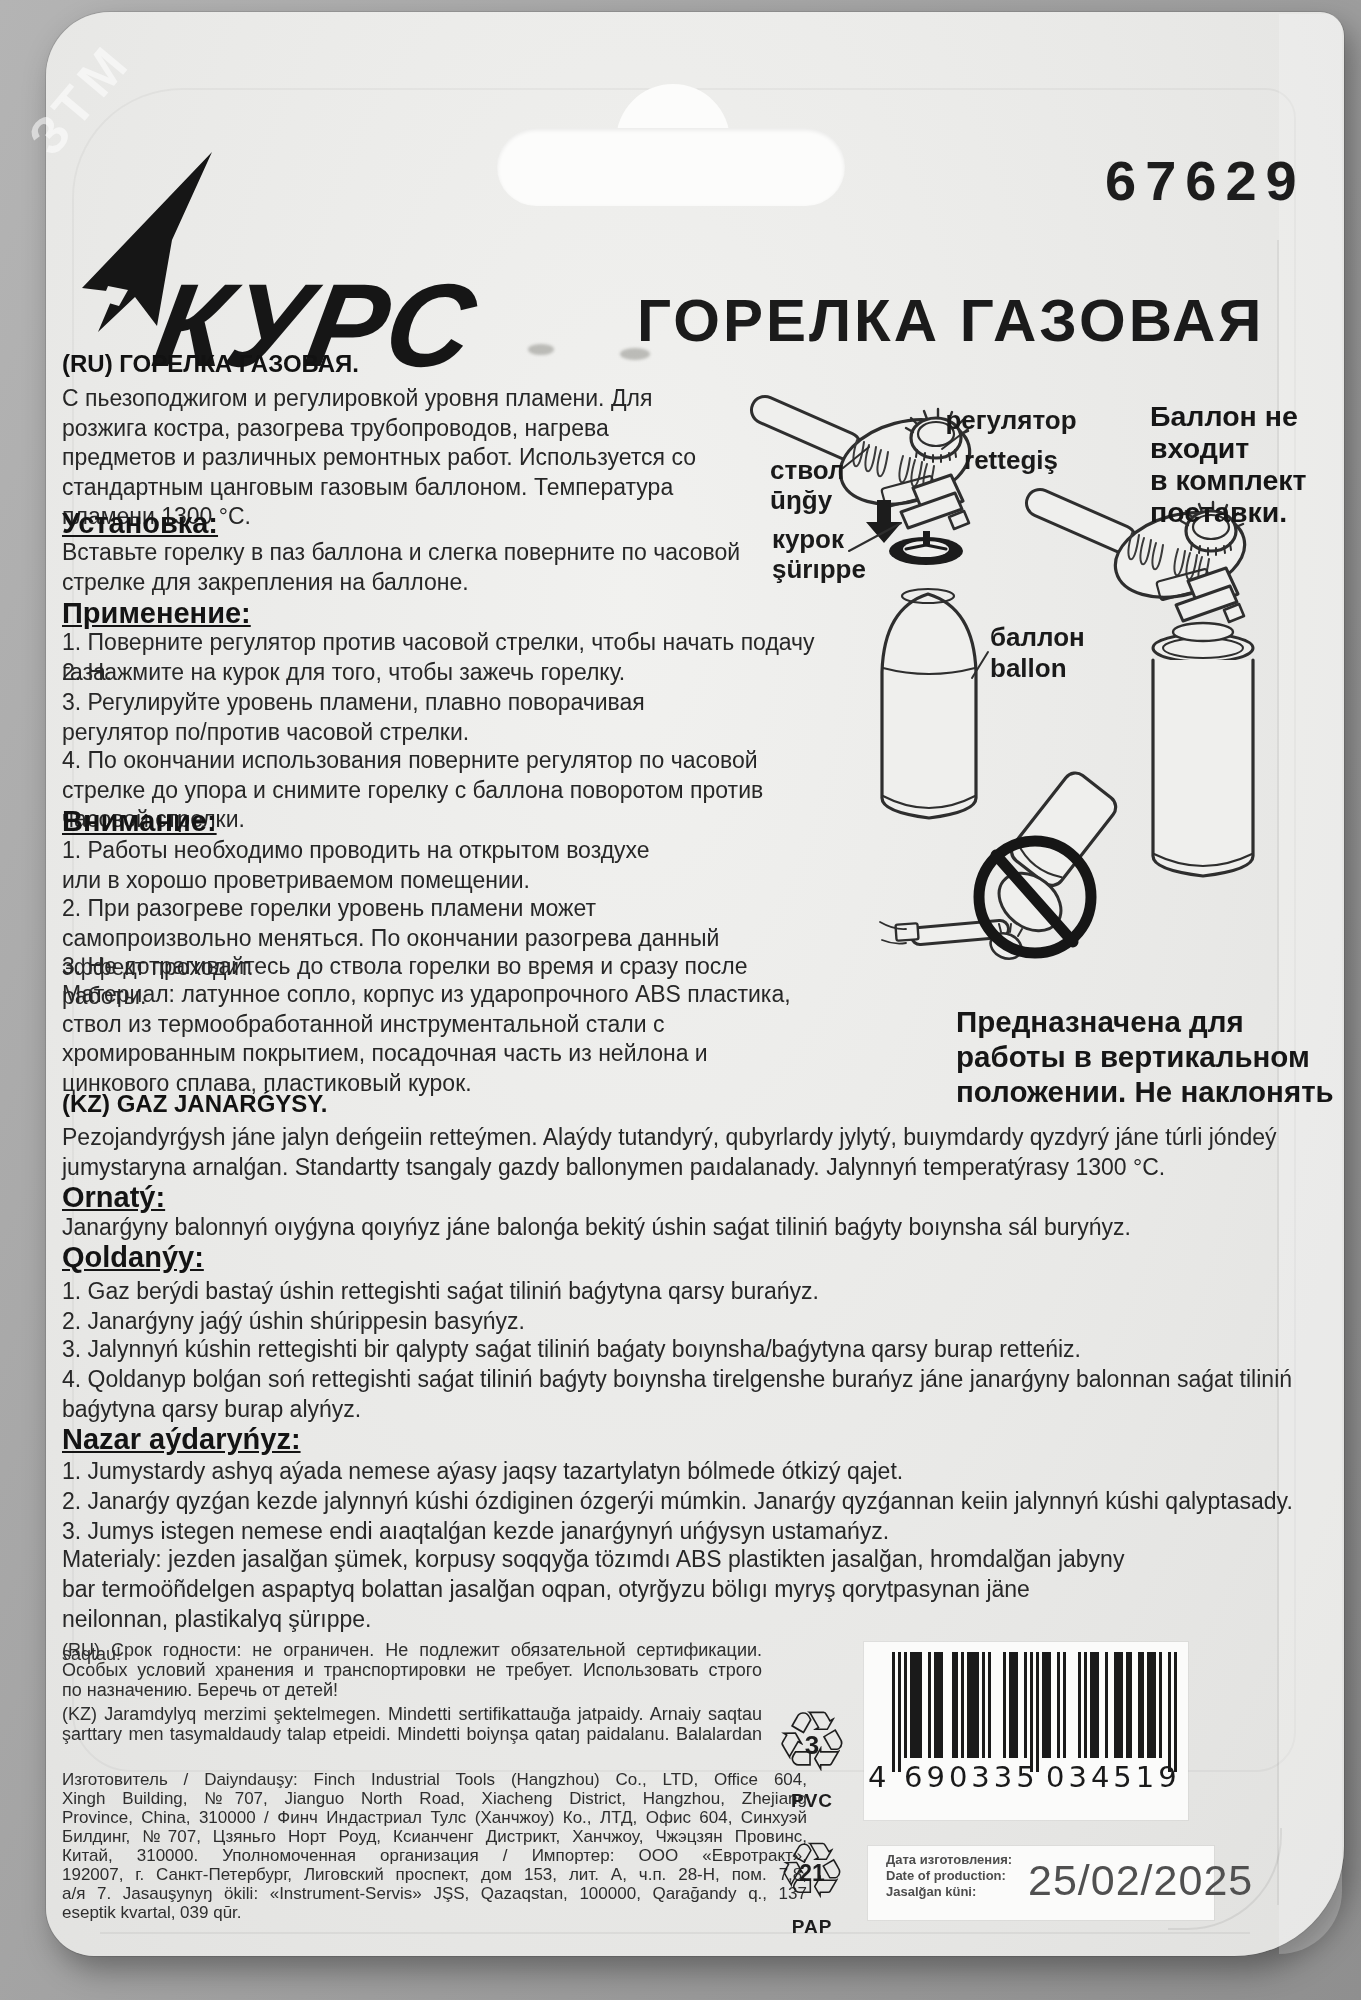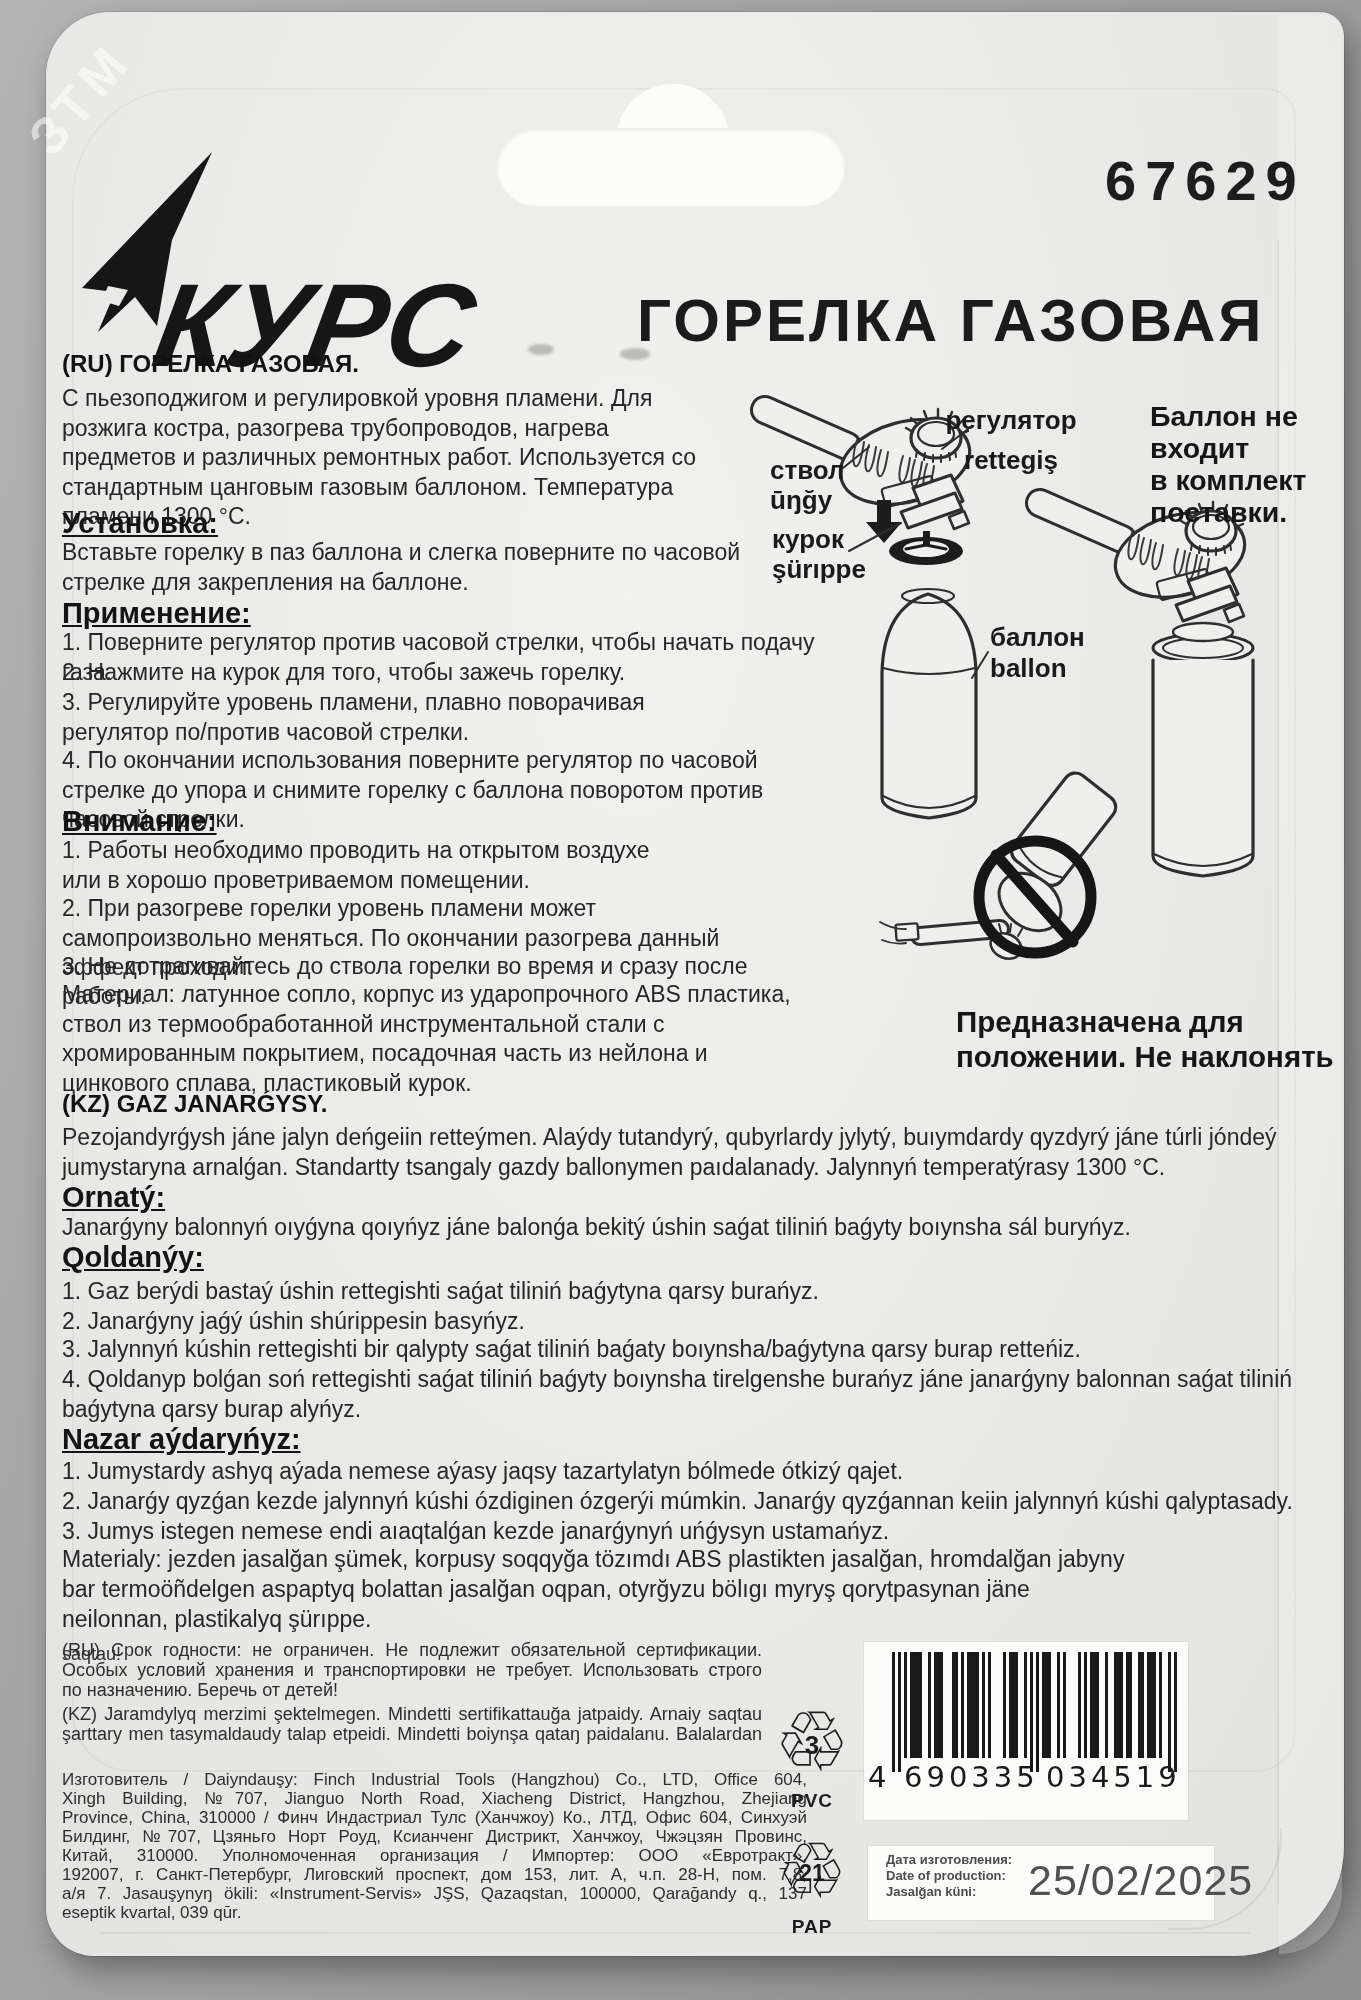--- a/index.html
+++ b/index.html
@@ -183,20 +183,21 @@
     <div>ballon</div>
 </div>
 <div class="abs note" style="left:1150px;top:360px;font-size:28.5px;line-height:32px">
   <div>Баллон не</div>
     <div>входит</div>
   <div>в комплект</div>
     <div>поставки.</div>
 </div>
 <div class="abs note" style="left:956px;top:964px;font-size:29.5px;line-height:35px">
   <div>Предназначена для</div>
+    <div>работы в вертикальном</div>
   <div>положении. Не наклонять</div>
 </div>
 
 <div class="abs bighead" style="left:62px;top:1090px">(KZ) GAZ JANARǴYSY.</div>
 <div class="abs txt kzline" style="left:62px;top:1122px;width:1320px">Pezojandyrǵysh jáne jalyn deńgeiin retteýmen. Alaýdy tutandyrý, qubyrlardy jylytý, buıymdardy qyzdyrý jáne túrli jóndeý jumystaryna arnalǵan. Standartty tsangaly gazdy ballonymen paıdalanady. Jalynnyń temperatýrasy 1300 °C.</div>
 <div class="abs head" style="left:62px;top:1182px">Ornatý:</div>
 <div class="abs txt kzline" style="left:62px;top:1212px;width:1330px">Janarǵyny balonnyń oıyǵyna qoıyńyz jáne balonǵa bekitý úshin saǵat tiliniń baǵyty boıynsha sál buryńyz.</div>
 <div class="abs head" style="left:62px;top:1242px">Qoldanýy:</div>
 <div class="abs txt kzline" style="left:62px;top:1276px;width:1320px">1. Gaz berýdi bastaý úshin rettegishti saǵat tiliniń baǵytyna qarsy burańyz.</div>
 <div class="abs txt kzline" style="left:62px;top:1306px;width:1320px">2. Janarǵyny jaǵý úshin shúrippesin basyńyz.</div>

